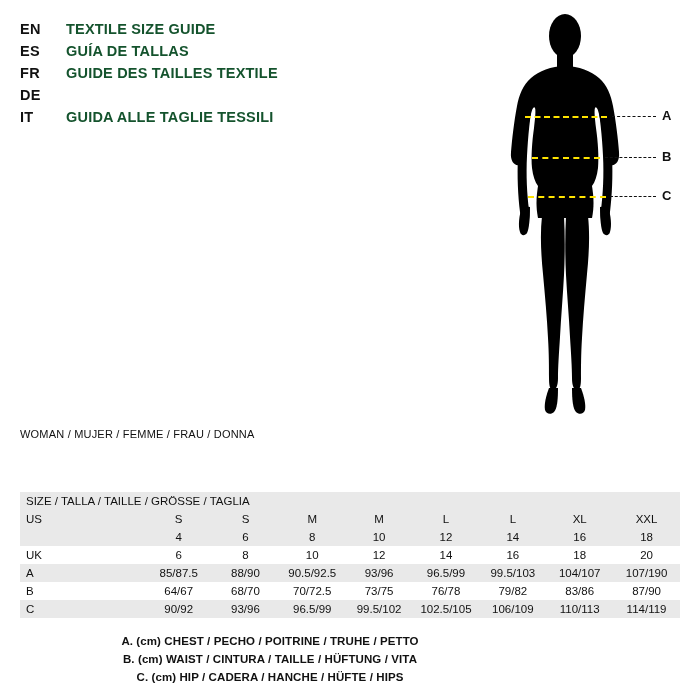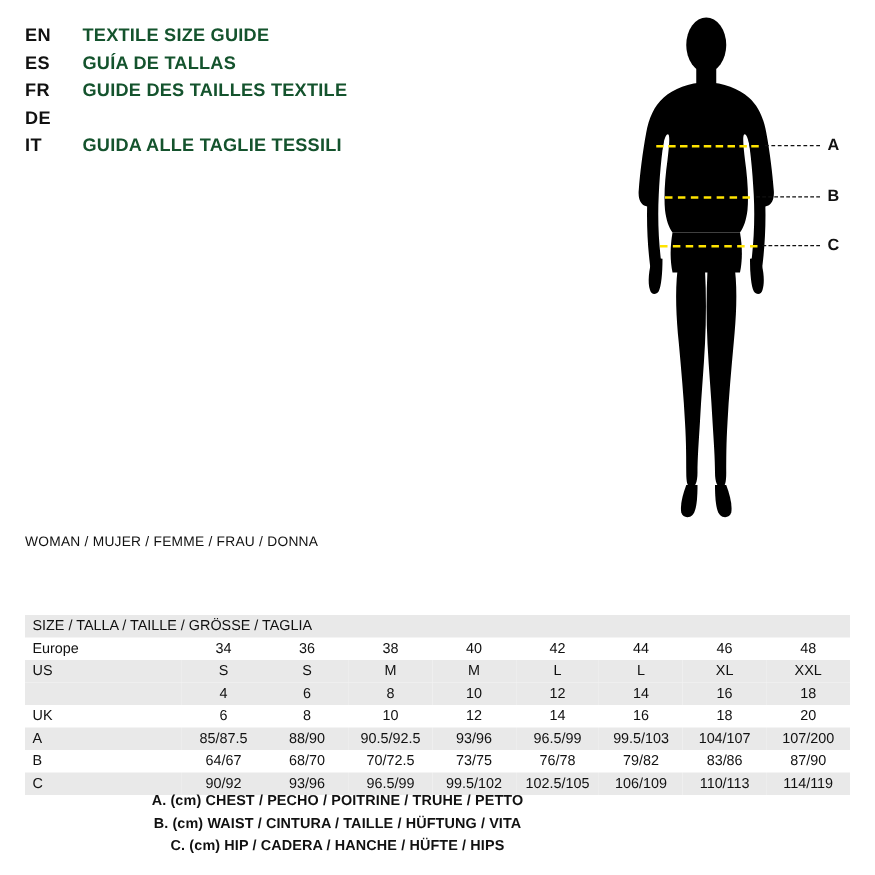--- a/index.html
+++ b/index.html
@@ -234,31 +234,20 @@
 </div>
 
 <div class="woman-caption">WOMAN / MUJER / FEMME / FRAU / DONNA</div>
 
 <table class="size-table">
   <tbody>
     <tr class="shaded hdr">
       <td class="label" colspan="9">SIZE / TALLA / TAILLE / GRÖSSE / TAGLIA</td>
     </tr>
 
-    <tr>
-      <td class="label">Europe</td>
-      <td class="val">34</td>
-      <td class="val">36</td>
-      <td class="val">38</td>
-      <td class="val">40</td>
-      <td class="val">42</td>
-      <td class="val">44</td>
-      <td class="val">46</td>
-      <td class="val">48</td>
-    </tr>
 
     <tr class="shaded">
       <td class="label">US</td>
       <td class="val">S</td>
       <td class="val">S</td>
       <td class="val">M</td>
       <td class="val">M</td>
       <td class="val">L</td>
       <td class="val">L</td>
       <td class="val">XL</td>
@@ -291,21 +280,21 @@
 
     <tr class="shaded">
       <td class="label">A</td>
       <td class="val">85/87.5</td>
       <td class="val">88/90</td>
       <td class="val">90.5/92.5</td>
       <td class="val">93/96</td>
       <td class="val">96.5/99</td>
       <td class="val">99.5/103</td>
       <td class="val">104/107</td>
-      <td class="val">107/200</td>
+      <td class="val">107/190</td>
     </tr>
 
     <tr>
       <td class="label">B</td>
       <td class="val">64/67</td>
       <td class="val">68/70</td>
       <td class="val">70/72.5</td>
       <td class="val">73/75</td>
       <td class="val">76/78</td>
       <td class="val">79/82</td>

